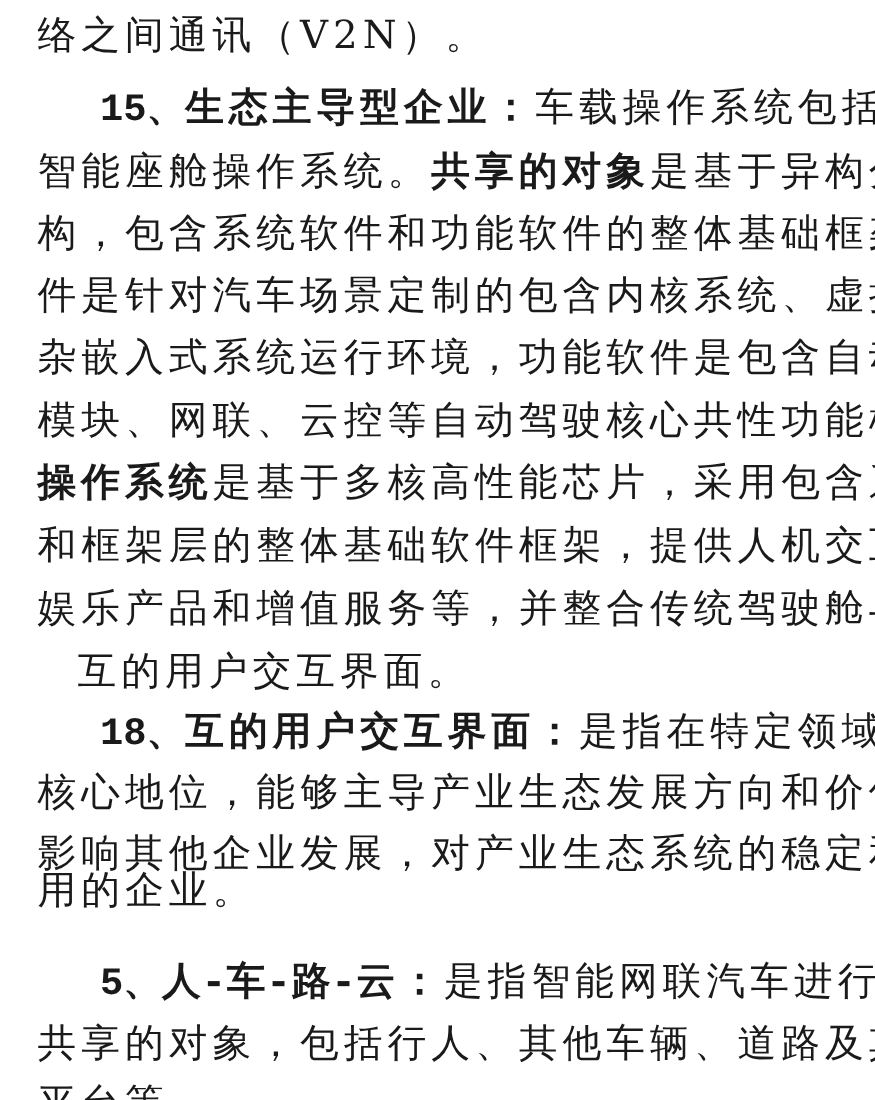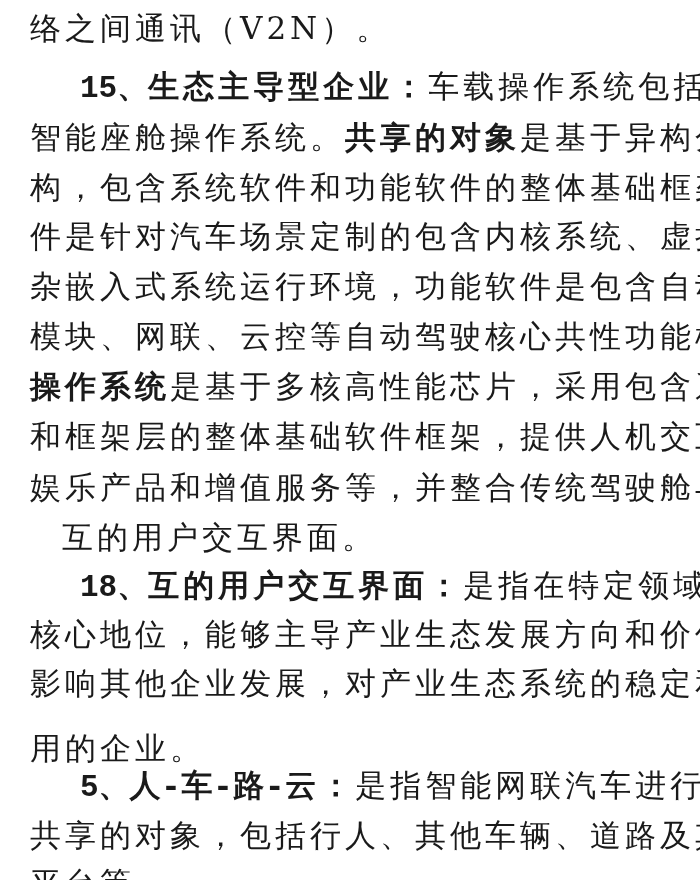--- a/index.html
+++ b/index.html
@@ -65,21 +65,21 @@
 
   <div class="line indent" style="top: 565px; letter-spacing: 4px;">
     <span class="num">18、</span><span class="b">互的用户交互界面：</span><span>是指在特定领域产业生态中处于</span>
   </div>
   <div class="line" style="top: 614px; letter-spacing: 4px;">
     <span>核心地位，能够主导产业生态发展方向和价值流向，带动和</span>
   </div>
   <div class="line" style="top: 663px; letter-spacing: 4px;">
     <span>影响其他企业发展，对产业生态系统的稳定和发展起关键作</span>
   </div>
-  <div class="line" style="top: 728px; letter-spacing: 4px;">
+  <div class="line" style="top: 692px; letter-spacing: 4px;">
     <span>用的企业。</span>
   </div>
 
   <div class="line indent" style="top: 765px; letter-spacing: 4px;">
     <span class="num">5、</span><span class="b">人-车-路-云：</span><span>是指智能网联汽车进行智能信息交换、</span>
   </div>
   <div class="line" style="top: 815px; letter-spacing: 4px;">
     <span>共享的对象，包括行人、其他车辆、道路及其附属设施、云</span>
   </div>
   <div class="line" style="top: 863px; letter-spacing: 4px;">

